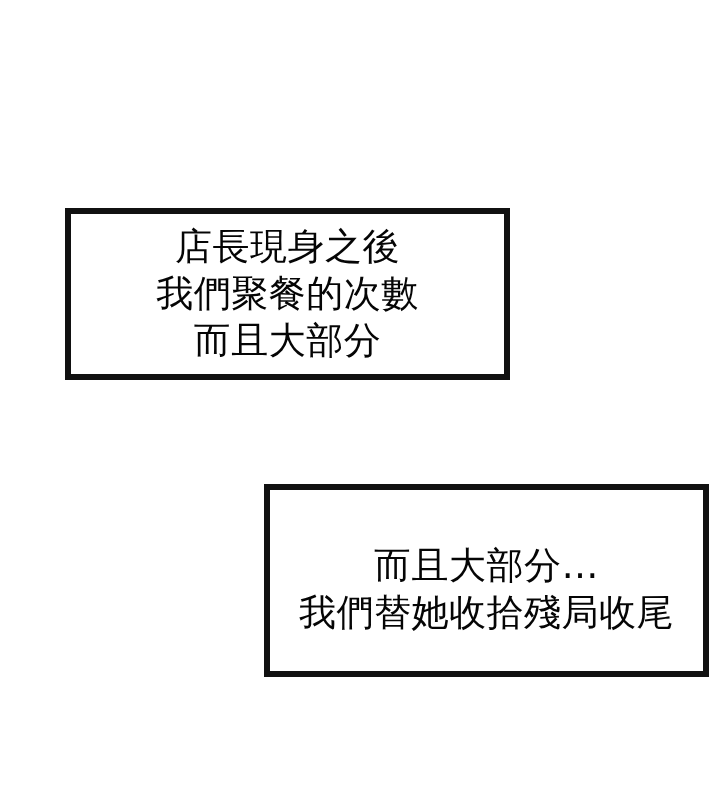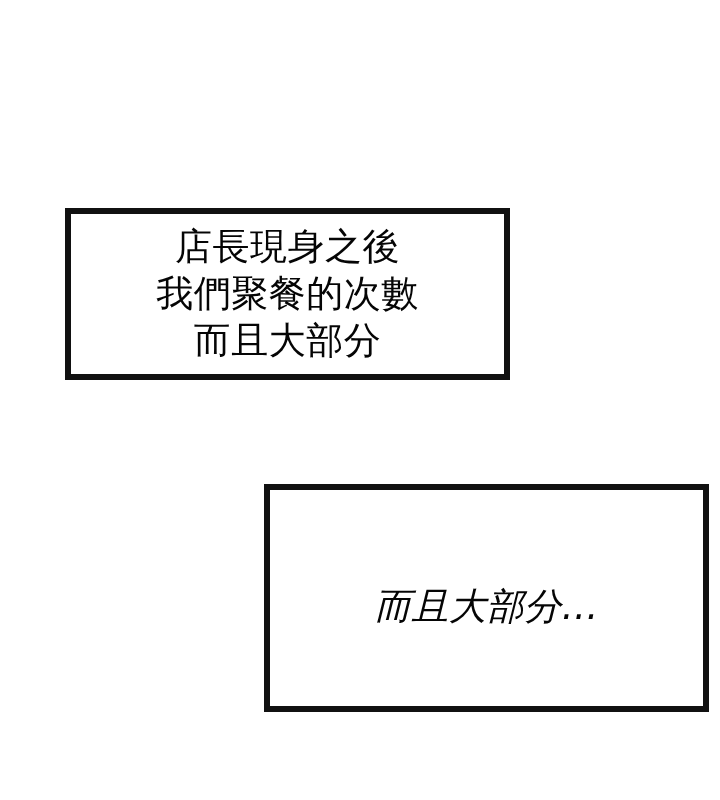--- a/index.html
+++ b/index.html
@@ -40,22 +40,21 @@
     top: 208px;
     width: 445px;
     height: 172px;
     margin-left: 44px;
   }
 
   #panel-2 {
     left: 264px;
     top: 484px;
     width: 445px;
-    height: 228px;
-    font-style: italic;
+    height: 193px;
   }
 
   .panel-text {
     display: block;
     text-align: center;
     color: #050505;
     font-family: "DejaVu Sans", "Liberation Sans", sans-serif;
     font-size: 37px;
     line-height: 47px;
     letter-spacing: 0.5px;
@@ -84,16 +83,17 @@
     <div class="panel-text">
       <span class="panel-line">店長現身之後</span>
       <span class="panel-line">我們聚餐的次數</span>
       <span class="panel-line">而且大部分</span>
     </div>
   </div>
 
   <div class="speech-panel" id="panel-2">
     <div class="panel-text">
       <span class="panel-line">而且大部分…</span>
+      <span class="panel-line">我們替她收拾殘局收尾</span>
     </div>
   </div>
 
 </div>
 
 </body></html>

